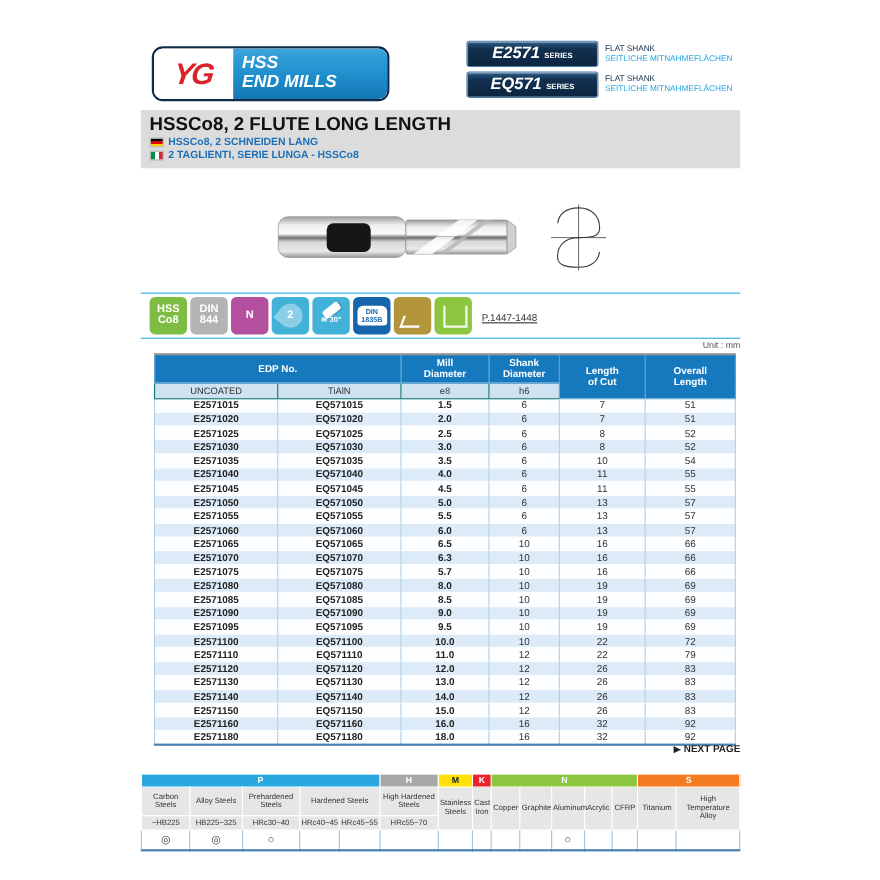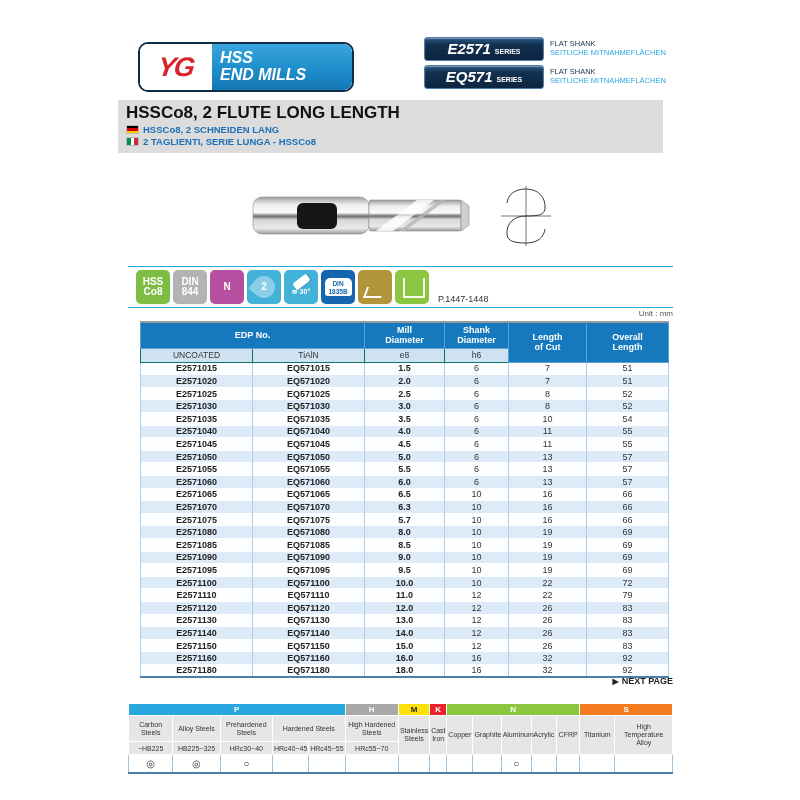--- a/index.html
+++ b/index.html
@@ -21,21 +21,21 @@
   .series-badge { width:120px; height:24px; background:linear-gradient(180deg,#2b5a85 0%,#12304f 30%,#0c2540 100%);
     border:1px solid #57true82; border:1px solid #4d7da8; border-radius:3px; color:#fff;
     display:flex; align-items:baseline; justify-content:center; gap:4px; box-shadow:inset 0 1px 1px rgba(255,255,255,.4); }
   .series-code { font-size:15px; font-weight:bold; font-style:italic; letter-spacing:0; line-height:22px; }
   .series-tag { font-size:7px; font-weight:bold; }
   .series-texts { margin-left:6px; padding-top:2px; }
   .series-sub1 { font-size:7.5px; font-weight:normal; color:#16324f; }
   .series-sub2 { font-size:7.5px; color:#29a8e0; }
 
   
-  .title-block { position:absolute; left:118px; top:100px; width:545px; height:53px;
+  .title-block { position:absolute; left:128px; top:100px; width:545px; height:53px;
     background:#dcdcdc; padding:3px 8px 4px 8px; }
   .title-main { font-size:17px; font-weight:bold; color:#111; letter-spacing:0; }
   .trans-row { display:flex; align-items:center; gap:4px; margin-top:1px; }
   .flag { width:13px; height:9px; display:inline-block; flex:0 0 13px; border:0.5px solid #bbb; }
   .flag-de { background:linear-gradient(180deg,#000 0 33%,#dd0000 33% 66%,#ffce00 66%); }
   .flag-fr { background:linear-gradient(90deg,#002395 0 33%,#fff 33% 66%,#ed2939 66%); }
   .flag-it { background:linear-gradient(90deg,#009246 0 33%,#fff 33% 66%,#ce2b37 66%); }
   .trans-text { font-size:9.5px; font-weight:bold; color:#1d70b7; }
 
   
@@ -56,21 +56,21 @@
   .g-helix .chip-line { font-size:7px; }
   .g-shank { justify-content:center; }
   .shank-blob { background:#fff; width:27px; border-radius:5px 5px 3px 3px; padding:2px 1px 1px 1px;
     color:#1566ad; font-size:6.5px; font-weight:bold; line-height:1.1; text-align:center; }
   .g-side-mill { background-image:repeating-linear-gradient(45deg,rgba(255,255,255,.55) 0 3px,transparent 3px 8px); }
   .g-side-mill::after { content:''; position:absolute; left:7px; bottom:6px; width:16px; height:9px;
     border-left:2px solid #fff; border-bottom:2px solid #fff; transform:skewX(-20deg); }
   .g-slot-mill { background-image:repeating-linear-gradient(-45deg,rgba(255,255,255,.5) 0 3px,transparent 3px 7px); }
   .g-slot-mill::after { content:''; position:absolute; left:8px; top:8px; width:18px; height:18px;
     border:2px solid rgba(255,255,255,.9); border-top:none; }
-  .page-ref { align-self:flex-end; margin:0 0 3px 6px; font-size:9px; color:#333; }
+  .page-ref { align-self:flex-end; margin:0 0 13px 6px; font-size:9px; color:#333;text-decoration:underline; }
 
   .unit-label { position:absolute; left:128px; top:309px; width:545px; text-align:right;
     font-size:8px; color:#555; }
 
   
   .main-table { position:absolute; left:140px; top:321px; width:528px; border-collapse:collapse;
     border-top:2px solid #9a9a9a; border-bottom:2px solid #4a7fae; table-layout:fixed; }
   .main-table th { background:#1779bd; color:#fff; font-size:9px; font-weight:bold;
     white-space:pre-line; line-height:1.15; padding:2px 0; border:1px solid #5ea2cf; }
   .main-table td.subhead { background:#cfe2f2; color:#333; font-size:8.5px; text-align:center;

